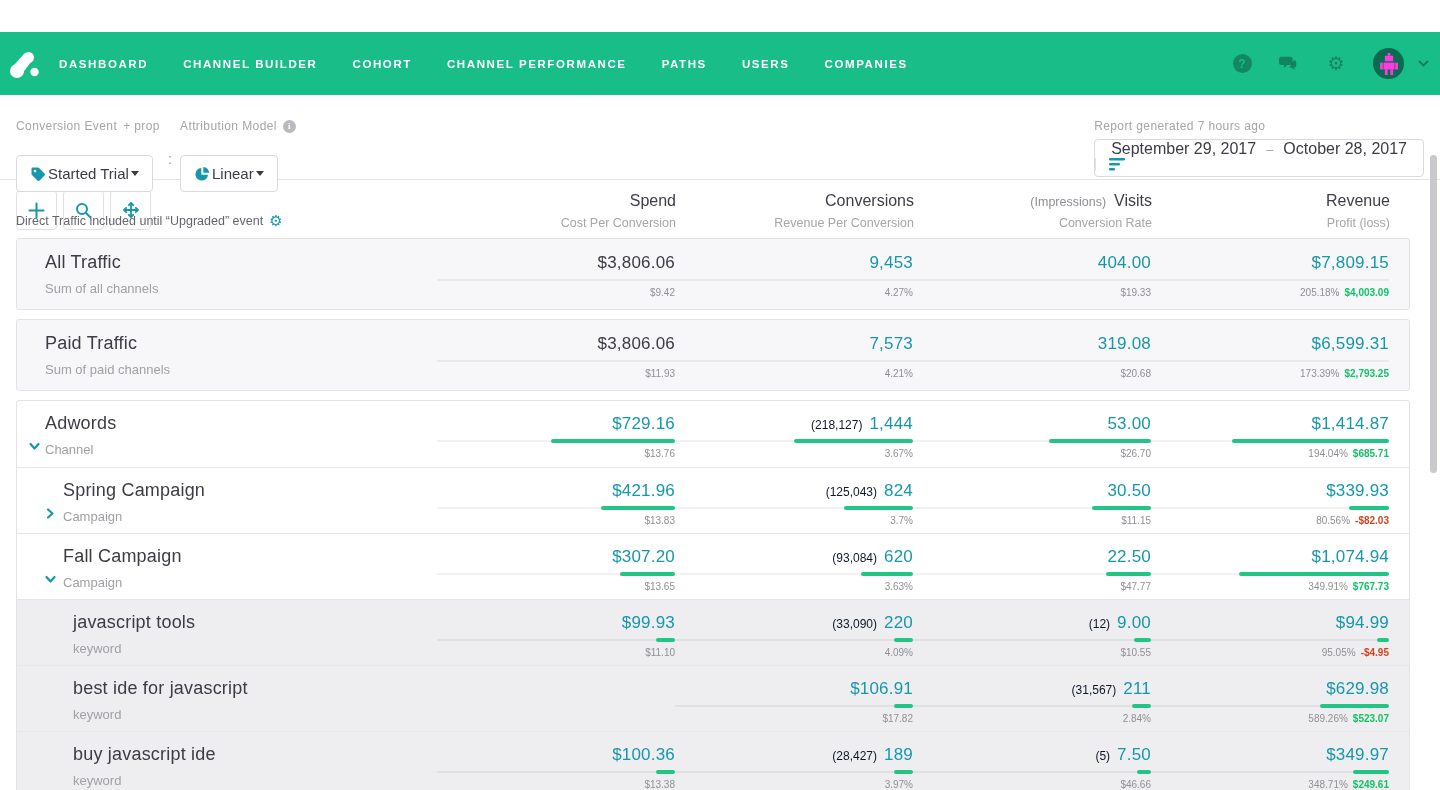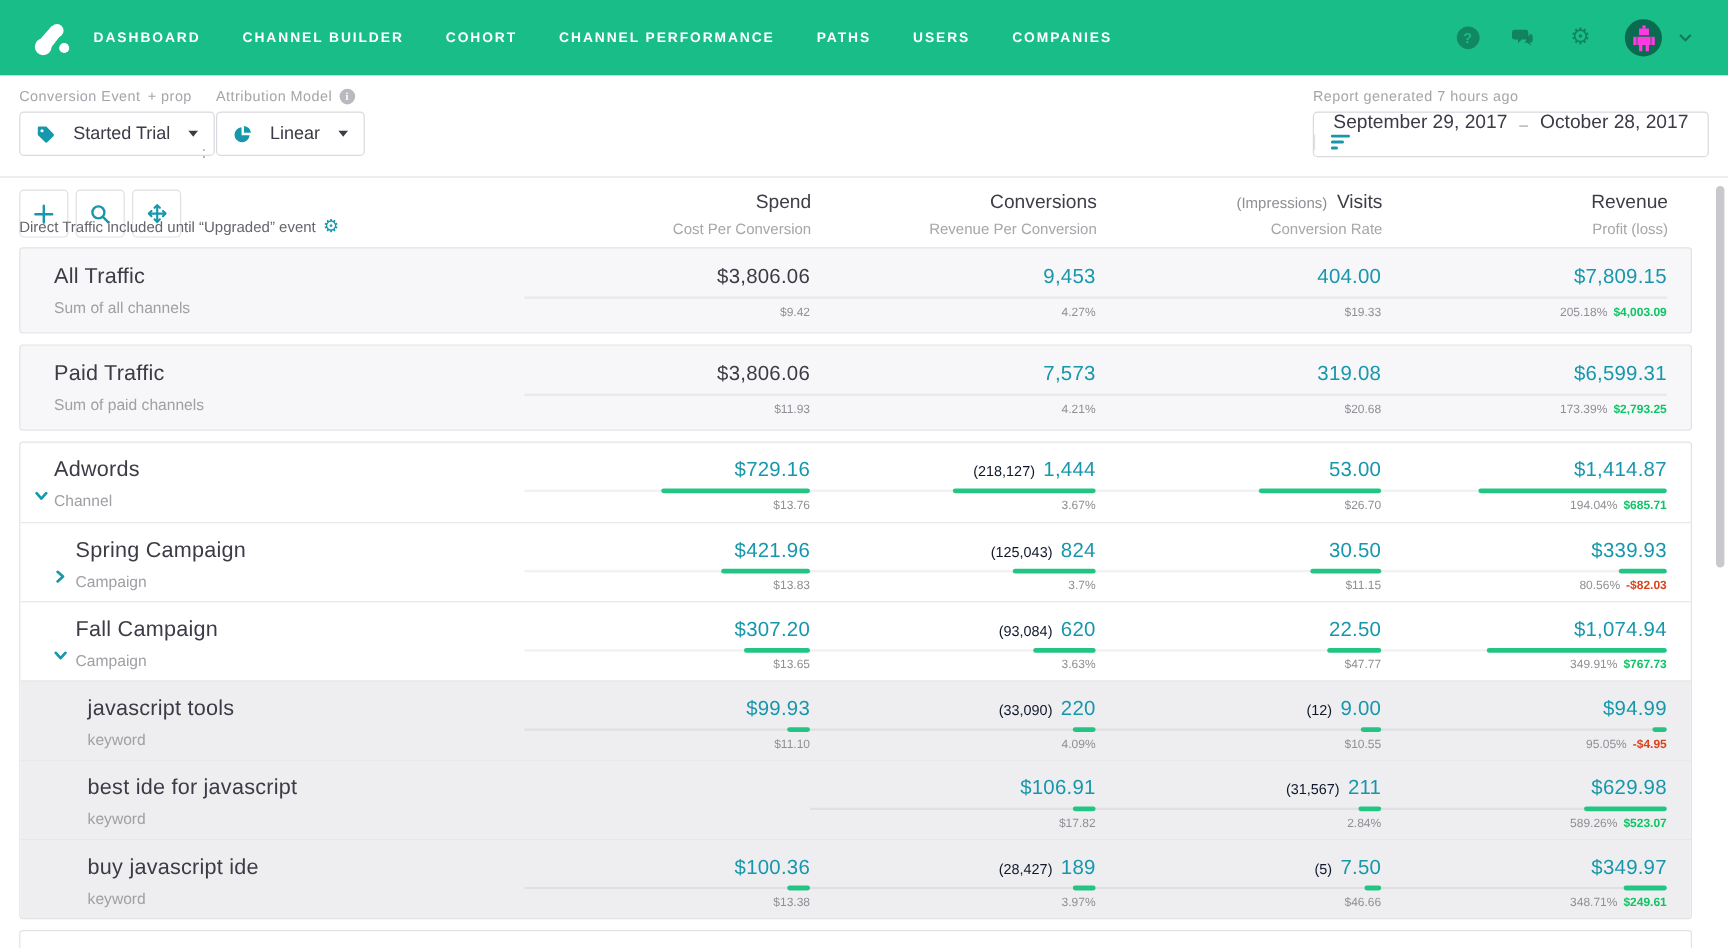--- a/index.html
+++ b/index.html
@@ -1,38 +1,38 @@
 <!DOCTYPE html>
 <html><head>
 <meta charset="utf-8">
 <style>
   * { margin:0; padding:0; box-sizing:border-box; }
   html,body { width:1440px; height:790px; overflow:hidden; background:#fff;
     font-family:"Liberation Sans","DejaVu Sans",sans-serif; }
 
   
-  .topnav { height:63px; background:#19bd88; display:flex; align-items:center; padding:0 26px; position:relative; }
+  .topnav { height:63px; background:#19bd88; display:flex; align-items:center; padding:0 7px; position:relative;margin-top:32px; }
   .logo { width:34px; height:34px; margin-right:18px; display:flex; align-items:center; justify-content:center; }
   .topnav nav { display:flex; align-items:center; gap:35px; }
   .topnav nav a { color:#ffffff; font-size:11.5px; font-weight:700; letter-spacing:1.6px; text-decoration:none; cursor:pointer; }
   .nav-right { margin-left:auto; display:flex; align-items:center; gap:27px; }
   .nav-icon { width:20px; height:20px; display:flex; align-items:center; justify-content:center; cursor:pointer; }
   .help-badge { width:19px; height:19px; border-radius:50%; background:rgba(0,0,0,0.28); color:#19bd88; font-size:12px; font-weight:700; display:flex; align-items:center; justify-content:center; }
   .gear-glyph { font-size:19px; color:rgba(0,0,0,0.30); line-height:1; }
   .avatar { width:31px; height:31px; border-radius:50%; background:#0a6b50; overflow:hidden; display:flex; align-items:center; justify-content:center; cursor:pointer; }
   .nav-caret { margin-left:-18px; }
 
   
   .filterbar { height:85px; background:#fff; border-bottom:1px solid #e3e3e6; position:relative; padding:10px 16px 0 16px; }
   .flabel { font-size:12px; color:#a5a5ab; letter-spacing:0.4px; margin-bottom:6px; display:flex; align-items:center; gap:6px; }
-  .fgroup { position:absolute; top:10px; }
+  .fgroup { position:absolute; top:24px; }
   .fg-conv { left:16px; }
   .fg-attr { left:180px; }
   .fg-date { right:16px; text-align:left; }
-  .fbtn { height:37px; background:#fff; border:1px solid #d9d9de; border-radius:4px; display:inline-flex; align-items:center; gap:15px; padding:0 13px; font-size:15px; color:#3c3b46; cursor:pointer; }
+  .fbtn { height:37px; background:#fff; border:1px solid #d9d9de; border-radius:4px; display:inline-flex; align-items:center; gap:2px; padding:0 13px; font-size:15px; color:#3c3b46; cursor:pointer;margin-top:16px; }
   .colon { position:absolute; left:168px; top:56px; color:#9a9aa0; font-size:14px; }
   .caret-dn { width:0; height:0; border-left:4.5px solid transparent; border-right:4.5px solid transparent; border-top:5px solid #3c3b46; display:inline-block; }
   .note-line { position:absolute; left:16px; top:118px; font-size:12.5px; color:#66656d; display:flex; align-items:center; gap:6px; }
   .note-gear { color:#1697ac; font-size:15px; line-height:1; cursor:pointer; }
   .info-dot { width:13px; height:13px; border-radius:50%; background:#b9b9bf; color:#fff; font-size:9px; font-weight:700; display:inline-flex; align-items:center; justify-content:center; font-family:"Liberation Serif",serif; }
   .datebox { display:flex; align-items:stretch; border:1px solid #d9d9de; border-radius:4px; background:#fff; height:38px;flex-direction:column; }
   .date-main { display:flex; align-items:center; gap:10px; padding:0 16px; font-size:16px; color:#3c3b46; cursor:pointer; }
   .date-dash { color:#9a9aa0; font-size:13px; }
   .date-filter { width:44px; border-left:1px solid #e2e2e6; display:flex; align-items:center; justify-content:center; cursor:pointer; }
 

